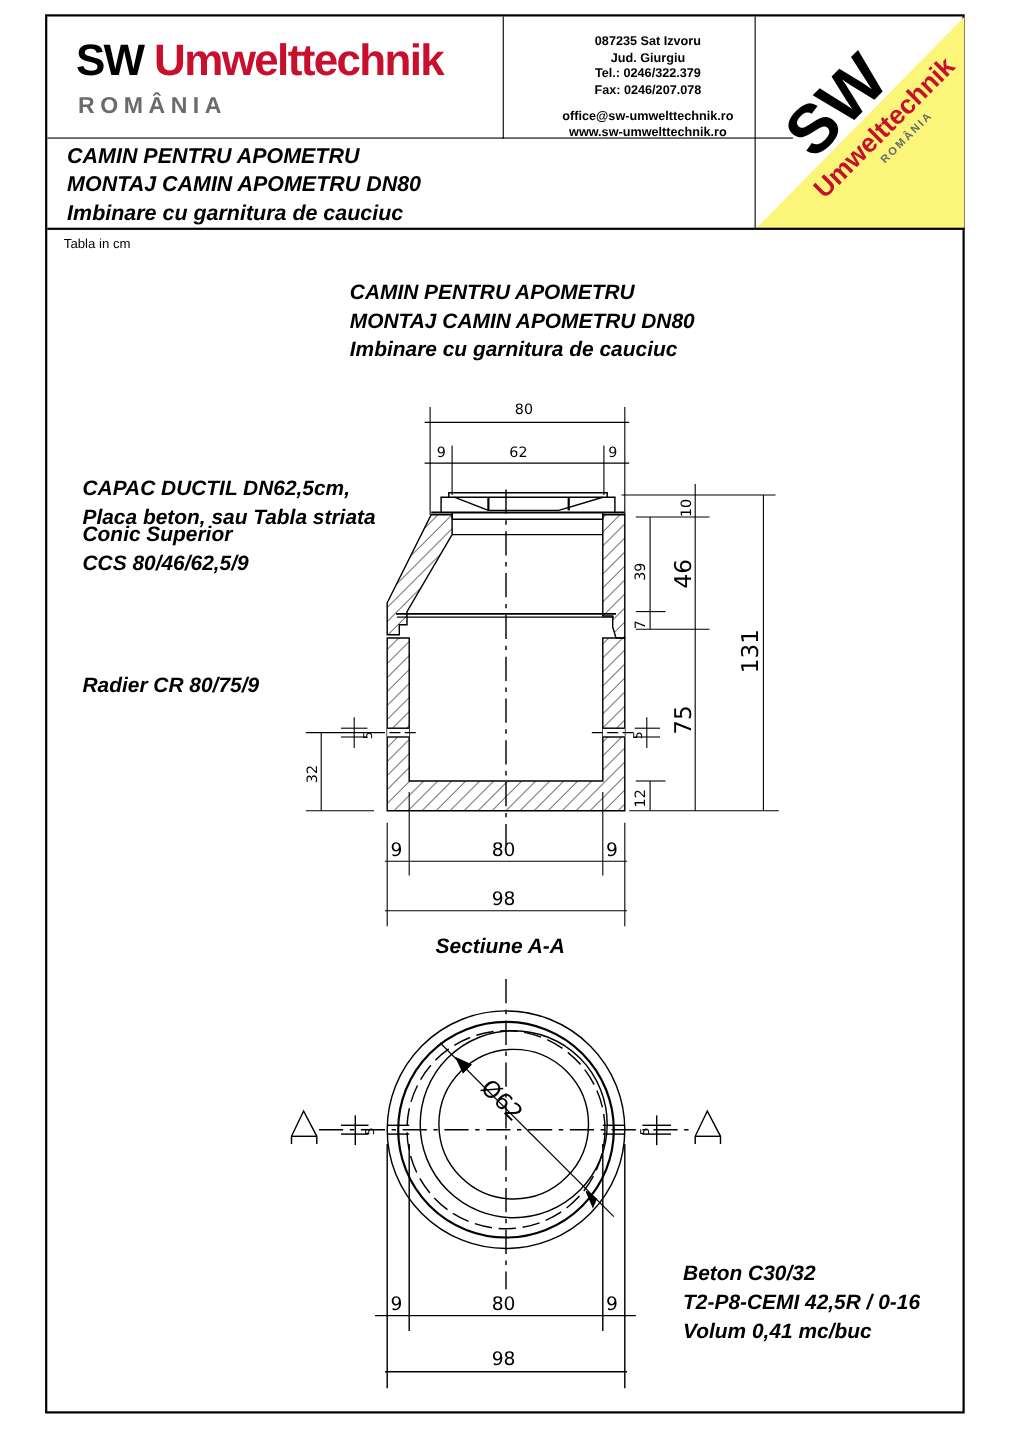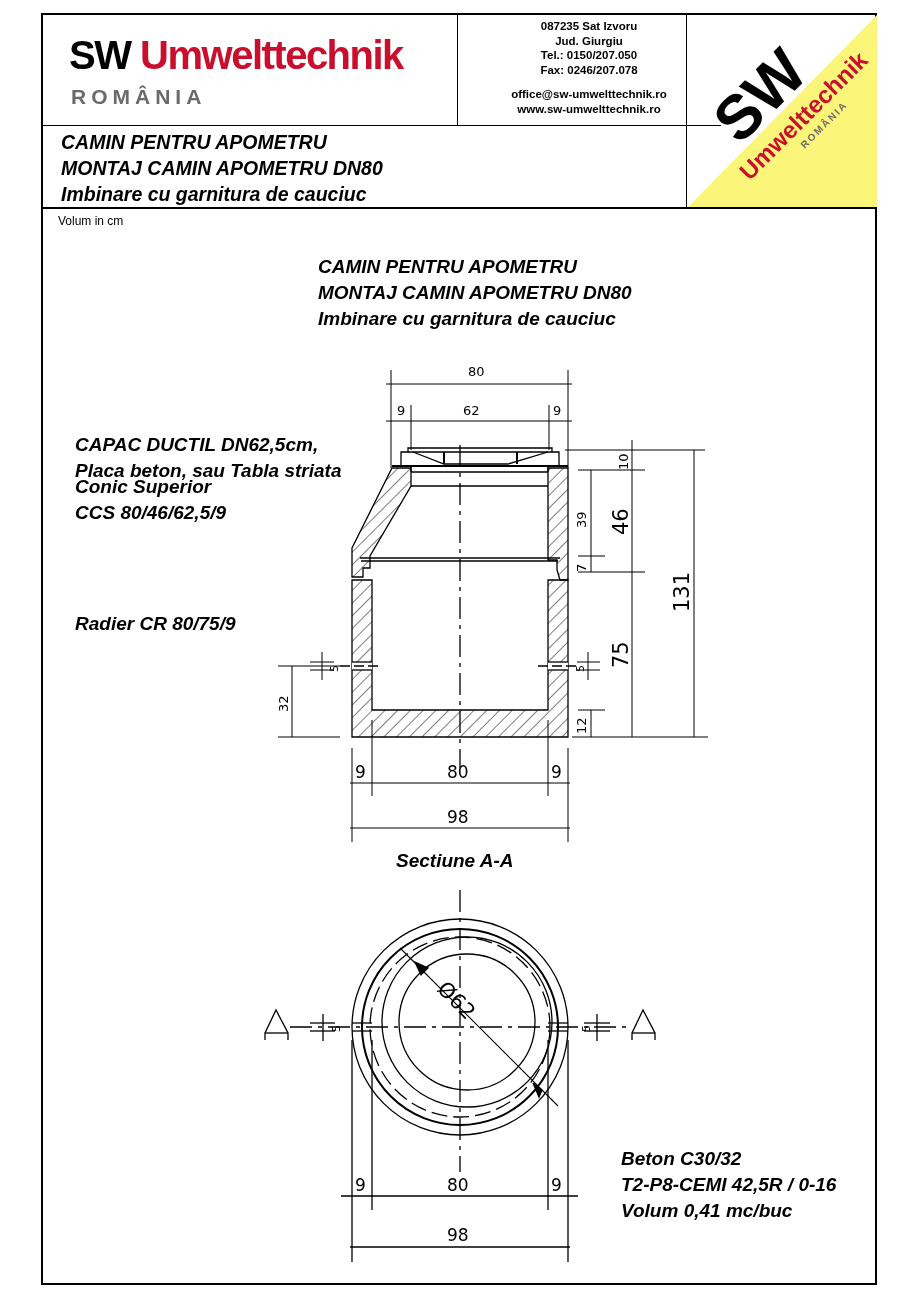--- a/index.html
+++ b/index.html
@@ -3,21 +3,21 @@
 <meta charset="utf-8">
 <style>
   html, body { margin: 0; padding: 0; background: #ffffff; }
   body { width: 920px; height: 1301px; position: relative; overflow: hidden; font-family: "Liberation Sans", sans-serif; color: #000; }
   .sheet { position: absolute; left: 41px; top: 13px; width: 836px; height: 1272px; border: 2px solid #000; box-sizing: border-box; }
   .hdr-logo { position: absolute; left: 0; top: 0; width: 415px; height: 111px; border-right: 1.5px solid #000; border-bottom: 1.5px solid #000; box-sizing: border-box; }
   .logo-sw { position: absolute; left: 26px; top: 18px; font-family: "Liberation Sans", sans-serif; font-weight: 700; font-size: 40px; letter-spacing: -1.5px; transform: scaleX(1.0); transform-origin: left; white-space: nowrap; }
   .logo-sw .b { color: #000; }
   .logo-sw .r { color: #c8102e; }
   .logo-ro { position: absolute; left: 28px; top: 70px; font-size: 21px; font-weight: 700; color: #6b6b6b; letter-spacing: 5px; }
-  .hdr-contact { position: absolute; left: 414px; top: 0; width: 264px; height: 111px; border-bottom: 1.5px solid #000; box-sizing: border-box; text-align: center; font-weight: 700; font-size: 11.5px; line-height: 14.5px; padding-top: 4px; }
+  .hdr-contact { position: absolute; left: 414px; top: 0; width: 264px; height: 111px; border-bottom: 1.5px solid #000; box-sizing: border-box; text-align: center; font-weight: 700; font-size: 11.5px; line-height: 14.5px; padding-top: 16px; }
   .hdr-contact .gap { height: 10px; }
   .hdr-corner { position: absolute; left: 643px; top: 0; width: 191px; height: 193px; border-left: 1.5px solid #000; box-sizing: border-box; overflow: hidden; }
   .hdr-title { position: absolute; left: 0; top: 111px; width: 644px; height: 82px; box-sizing: border-box; padding: 3px 0 0 18px; font-weight: 700; font-style: italic; font-size: 19.5px; line-height: 26px; }
   .hdr-bottom-line { position: absolute; left: 0; top: 192px; width: 834px; height: 0; border-top: 2px solid #000; }
   .cote { position: absolute; left: 15px; top: 199px; font-size: 12px; }
   .drawing-title { position: absolute; left: 275px; top: 239px; font-weight: 700; font-style: italic; font-size: 19px; line-height: 26px; }
   .label { position: absolute; font-weight: 700; font-style: italic; font-size: 19px; line-height: 26px; white-space: nowrap; }
   .svg-layer { position: absolute; left: 0; top: 0; }
   .dim { font-family: "DejaVu Sans", sans-serif; font-size: 17px; fill: #000; }
   .dim-s { font-family: "DejaVu Sans", sans-serif; font-size: 13px; fill: #000; }
@@ -31,21 +31,21 @@
     <div class="logo-sw">
       <span class="b">SW</span>
       <span class="r">Umwelttechnik</span>
     </div>
     <div class="logo-ro">ROMÂNIA</div>
   </div>
 
   <div class="hdr-contact">
     <div>087235 Sat Izvoru</div>
     <div>Jud. Giurgiu</div>
-    <div>Tel.: 0150/207.050</div>
+    <div>Tel.: 0246/322.379</div>
     <div>Fax: 0246/207.078</div>
     <div class="gap"></div>
     <div>office@sw-umwelttechnik.ro</div>
     <div>www.sw-umwelttechnik.ro</div>
   </div>
 
   <div class="hdr-corner">
     <svg width="190" height="193" viewBox="0 0 190 193">
       <polygon points="190,0 190,193 0,193" fill="#fbf57a"></polygon>
       <g transform="translate(95,100) rotate(-45)">
@@ -56,21 +56,21 @@
     </svg>
   </div>
 
   <div class="hdr-title">
     <div>CAMIN PENTRU APOMETRU</div>
     <div>MONTAJ CAMIN APOMETRU DN80</div>
     <div>Imbinare cu garnitura de cauciuc</div>
   </div>
   <div class="hdr-bottom-line"></div>
 
-  <div class="cote">Volum in cm</div>
+  <div class="cote">Tabla in cm</div>
 
   <div class="drawing-title">
     <div>CAMIN PENTRU APOMETRU</div>
     <div>MONTAJ CAMIN APOMETRU DN80</div>
     <div>Imbinare cu garnitura de cauciuc</div>
   </div>
 </div>
 
 <div class="label" style="left:75px; top:432px;">
   <div>CAPAC DUCTIL DN62,5cm,</div>

